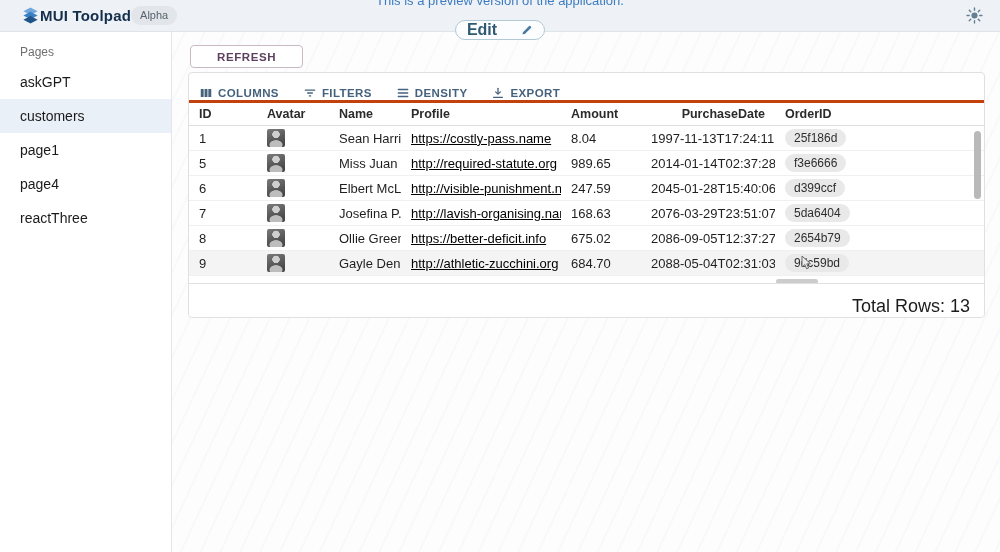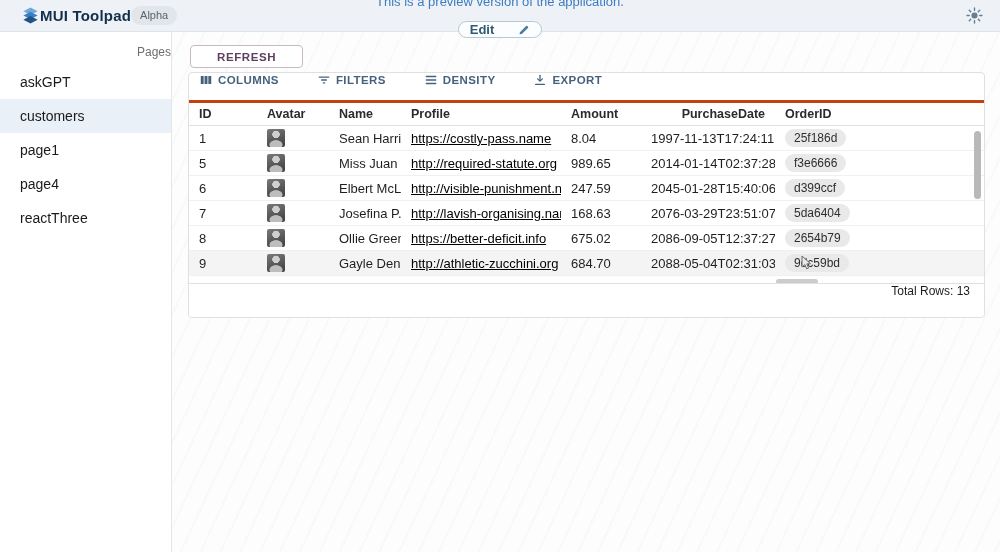--- a/index.html
+++ b/index.html
@@ -33,52 +33,52 @@
     display:flex; align-items:center; justify-content:center; gap:12px;
     pointer-events:none;
     flex-direction:column;
   }
   .appbar-center > * { pointer-events:auto; }
   .preview-text { font-size:13px; color:#3e7cc0; }
   .edit-btn {
     display:flex; align-items:center; gap:24px;
     border:1px solid #b3c9d6; border-radius:13px; background:#fbfdfe;
     height:22px; padding:0 11px; cursor:pointer;
-    font-size:13px; font-weight:bold; color:#2f5a72;
+    font-size:16px; font-weight:bold; color:#2f5a72;
   }
   .appbar-right { margin-left:auto; padding-right:14px; display:flex; align-items:center; }
   .icon-btn { width:24px; height:24px; display:flex; align-items:center; justify-content:center; cursor:pointer; }
 
   
   .sidebar {
     position:absolute; left:0; top:32px; width:172px; height:520px; z-index:1;
     background:#ffffff; border-right:1px solid #e6e6e6;
   }
-  .pages-label { font-size:12px; color:#6f6f6f; padding:13px 0 6px 20px;text-align:right; }
+  .pages-label { font-size:12px; color:#6f6f6f; padding:13px 0 6px 20px; }
   .nav-item {
     height:34px; display:flex; align-items:center; padding-left:20px;
     font-size:14px; color:#1a1a1a; cursor:pointer;
   }
   .nav-item.selected { background:#e9f0f8; }
 
   
   .main { position:absolute; left:172px; top:32px; width:828px; height:520px; z-index:1; }
   .refresh-btn {
     position:absolute; left:18px; top:13px; height:23px; padding:0 26px;
     background:#fff; border:1px solid #c7bac4; border-radius:4px; cursor:pointer;
     font-family:"Liberation Sans", sans-serif;
     font-size:11.5px; font-weight:bold; letter-spacing:0.6px; color:#5d3f5f;
   }
 
   .grid {
     position:absolute; left:16px; top:40px; width:797px; height:246px;
     background:#fff; border:1px solid #e0e0e0; border-radius:4px;
   }
   .grid-toolbar {
-    height:27px; display:flex; align-items:flex-start; gap:38px; padding-left:10px;
+    height:27px; display:flex; align-items:flex-end; gap:24px; padding-left:10px;
   }
   .tb-btn {
     display:flex; align-items:center; gap:5px; background:none; border:none; cursor:pointer;
     font-family:"Liberation Sans", sans-serif;
     font-size:11.5px; font-weight:bold; letter-spacing:0.4px; color:#45627d;
   }
   .tb-btn svg { display:block; }
 
   .hrow {
     display:flex; align-items:center; height:26px;
@@ -115,22 +115,22 @@
     position:absolute; right:3px; top:58px; width:7px; height:68px;
     background:#b9b9b9; border-radius:4px;
   }
   .hscrollbar {
     position:absolute; left:587px; top:206px; width:42px; height:5px;
     background:#cccccc; border-radius:3px;
   }
 
   .grid-footer {
     position:absolute; left:0; right:0; bottom:0; height:34px;
-    border-top:1px solid #e0e0e0; display:flex; align-items:flex-start; justify-content:flex-end;
-    padding-right:14px; font-size:12px; color:#1c1c1c;
+    border-top:1px solid #e0e0e0; display:flex; align-items:flex-end; justify-content:flex-end;
+    padding-right:14px; font-size:18px; color:#1c1c1c;
     border-radius:0 0 4px 4px; background:#fff;
   }
 
   .cursor { position:absolute; left:800px; top:255px; z-index:9; pointer-events:none; }
 </style>
 </head>
 <body>
 
 <div class="appbar">
   <div class="appbar-left">

